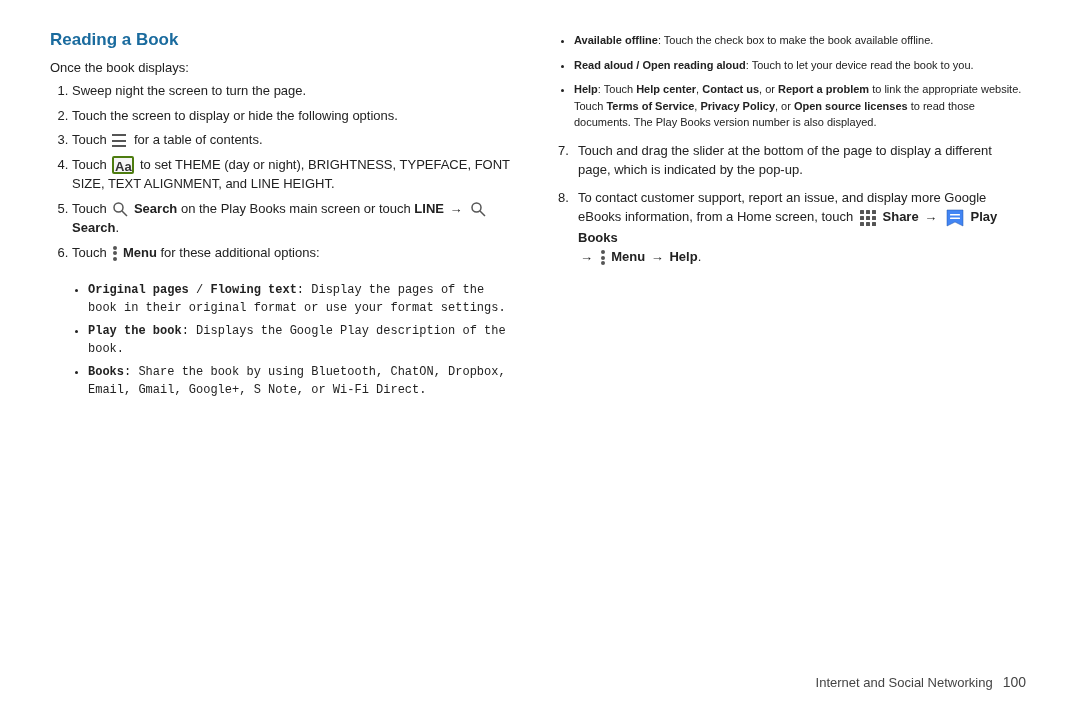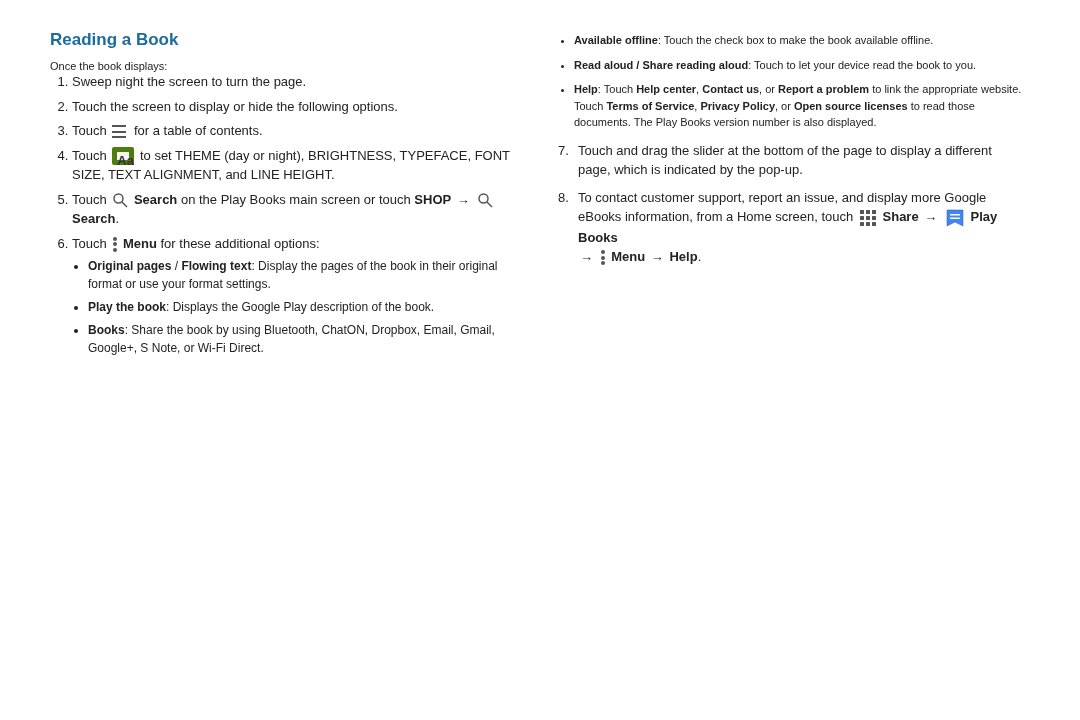--- a/index.html
+++ b/index.html
@@ -33,34 +33,36 @@
       min-width: 0;
       padding-top: 2px;
     }
     .section-title {
       color: #1a6b9e;
       font-size: 17px;
       font-weight: bold;
       margin-bottom: 10px;
     }
     .intro-text {
-      font-size: 11px;
+      font-size: 13px;
+      margin-bottom: 6px;
     }
     ol {
       padding-left: 22px;
       margin-bottom: 6px;
     }
     ol li {
       margin-bottom: 5px;
       line-height: 1.5;
     }
     ul.sub-list {
       list-style: disc;
       padding-left: 16px;
-      margin-top: 4px;
+      margin-top: 19px;
+      font-family: Liberation Mono, monospace;
     }
     ul.sub-list li {
       margin-bottom: 5px;
       line-height: 1.5;
       font-size: 12px;
     }
     .bold { font-weight: bold; }
     .right-bullets {
       list-style: disc;
       padding-left: 16px;
@@ -100,21 +102,21 @@
     }
     .icon-aa {
       display: inline-block;
       width: 22px;
       height: 18px;
       vertical-align: middle;
       margin: 0 2px;
       font-family: Arial, sans-serif;
       font-size: 13px;
       font-weight: bold;
-      border: 5px solid #4d7c0f;
+      border: 2px solid #4d7c0f;
       border-radius: 2px;
       text-align: center;
       line-height: 17px;
       color: #333;
       background: #f5f5f5;
     }
     .icon-search {
       display: inline-block;
       width: 16px;
       height: 16px;
@@ -205,21 +207,21 @@
         </li>
         <li>
           Touch
           <span class="icon-search">
             <svg viewBox="0 0 16 16" fill="none" xmlns="http://www.w3.org/2000/svg">
               <circle cx="6.5" cy="6.5" r="4.5" stroke="#555" stroke-width="1.5"></circle>
               <line x1="10" y1="10" x2="15" y2="15" stroke="#555" stroke-width="1.5"></line>
             </svg>
           </span>
           <span class="bold">Search</span>
-          on the Play Books main screen or touch <span class="bold">SHOP</span>
+          on the Play Books main screen or touch <span class="bold">LINE</span>
           <span class="arrow">→</span>
           <span class="icon-search">
             <svg viewBox="0 0 16 16" fill="none" xmlns="http://www.w3.org/2000/svg">
               <circle cx="6.5" cy="6.5" r="4.5" stroke="#555" stroke-width="1.5"></circle>
               <line x1="10" y1="10" x2="15" y2="15" stroke="#555" stroke-width="1.5"></line>
             </svg>
           </span>
           <span class="bold">Search</span>.
         </li>
         <li>
@@ -245,21 +247,21 @@
         </li>
       </ol>
     </div>
 
     <div class="right-col">
       <ul class="right-bullets">
         <li>
           <span class="bold">Available offline</span>: Touch the check box to make the book available offline.
         </li>
         <li>
-          <span class="bold">Read aloud / Share reading aloud</span>: Touch to let your device read the book to you.
+          <span class="bold">Read aloud / Open reading aloud</span>: Touch to let your device read the book to you.
         </li>
         <li>
           <span class="bold">Help</span>: Touch <span class="bold">Help center</span>, <span class="bold">Contact us</span>, or <span class="bold">Report a problem</span> to link the appropriate website. Touch <span class="bold">Terms of Service</span>, <span class="bold">Privacy Policy</span>, or <span class="bold">Open source licenses</span> to read those documents. The Play Books version number is also displayed.
         </li>
       </ul>
 
       <div style="margin-top: 10px;">
         <div class="right-numbered">
           <span class="num bold">7.</span>
           <span>Touch and drag the slider at the bottom of the page to display a different page, which is indicated by the pop-up.</span>
@@ -301,13 +303,17 @@
               </span>
             <span class="bold">Menu</span>
             <span class="arrow">→</span>
             <span class="bold">Help</span>.
           </span>
         </div>
       </div>
     </div>
   </div>
 
+  <div class="footer">
+    <span>Internet and Social Networking</span>
+    <span class="footer-page">100</span>
+  </div>
 </div>
 
 </body></html>

